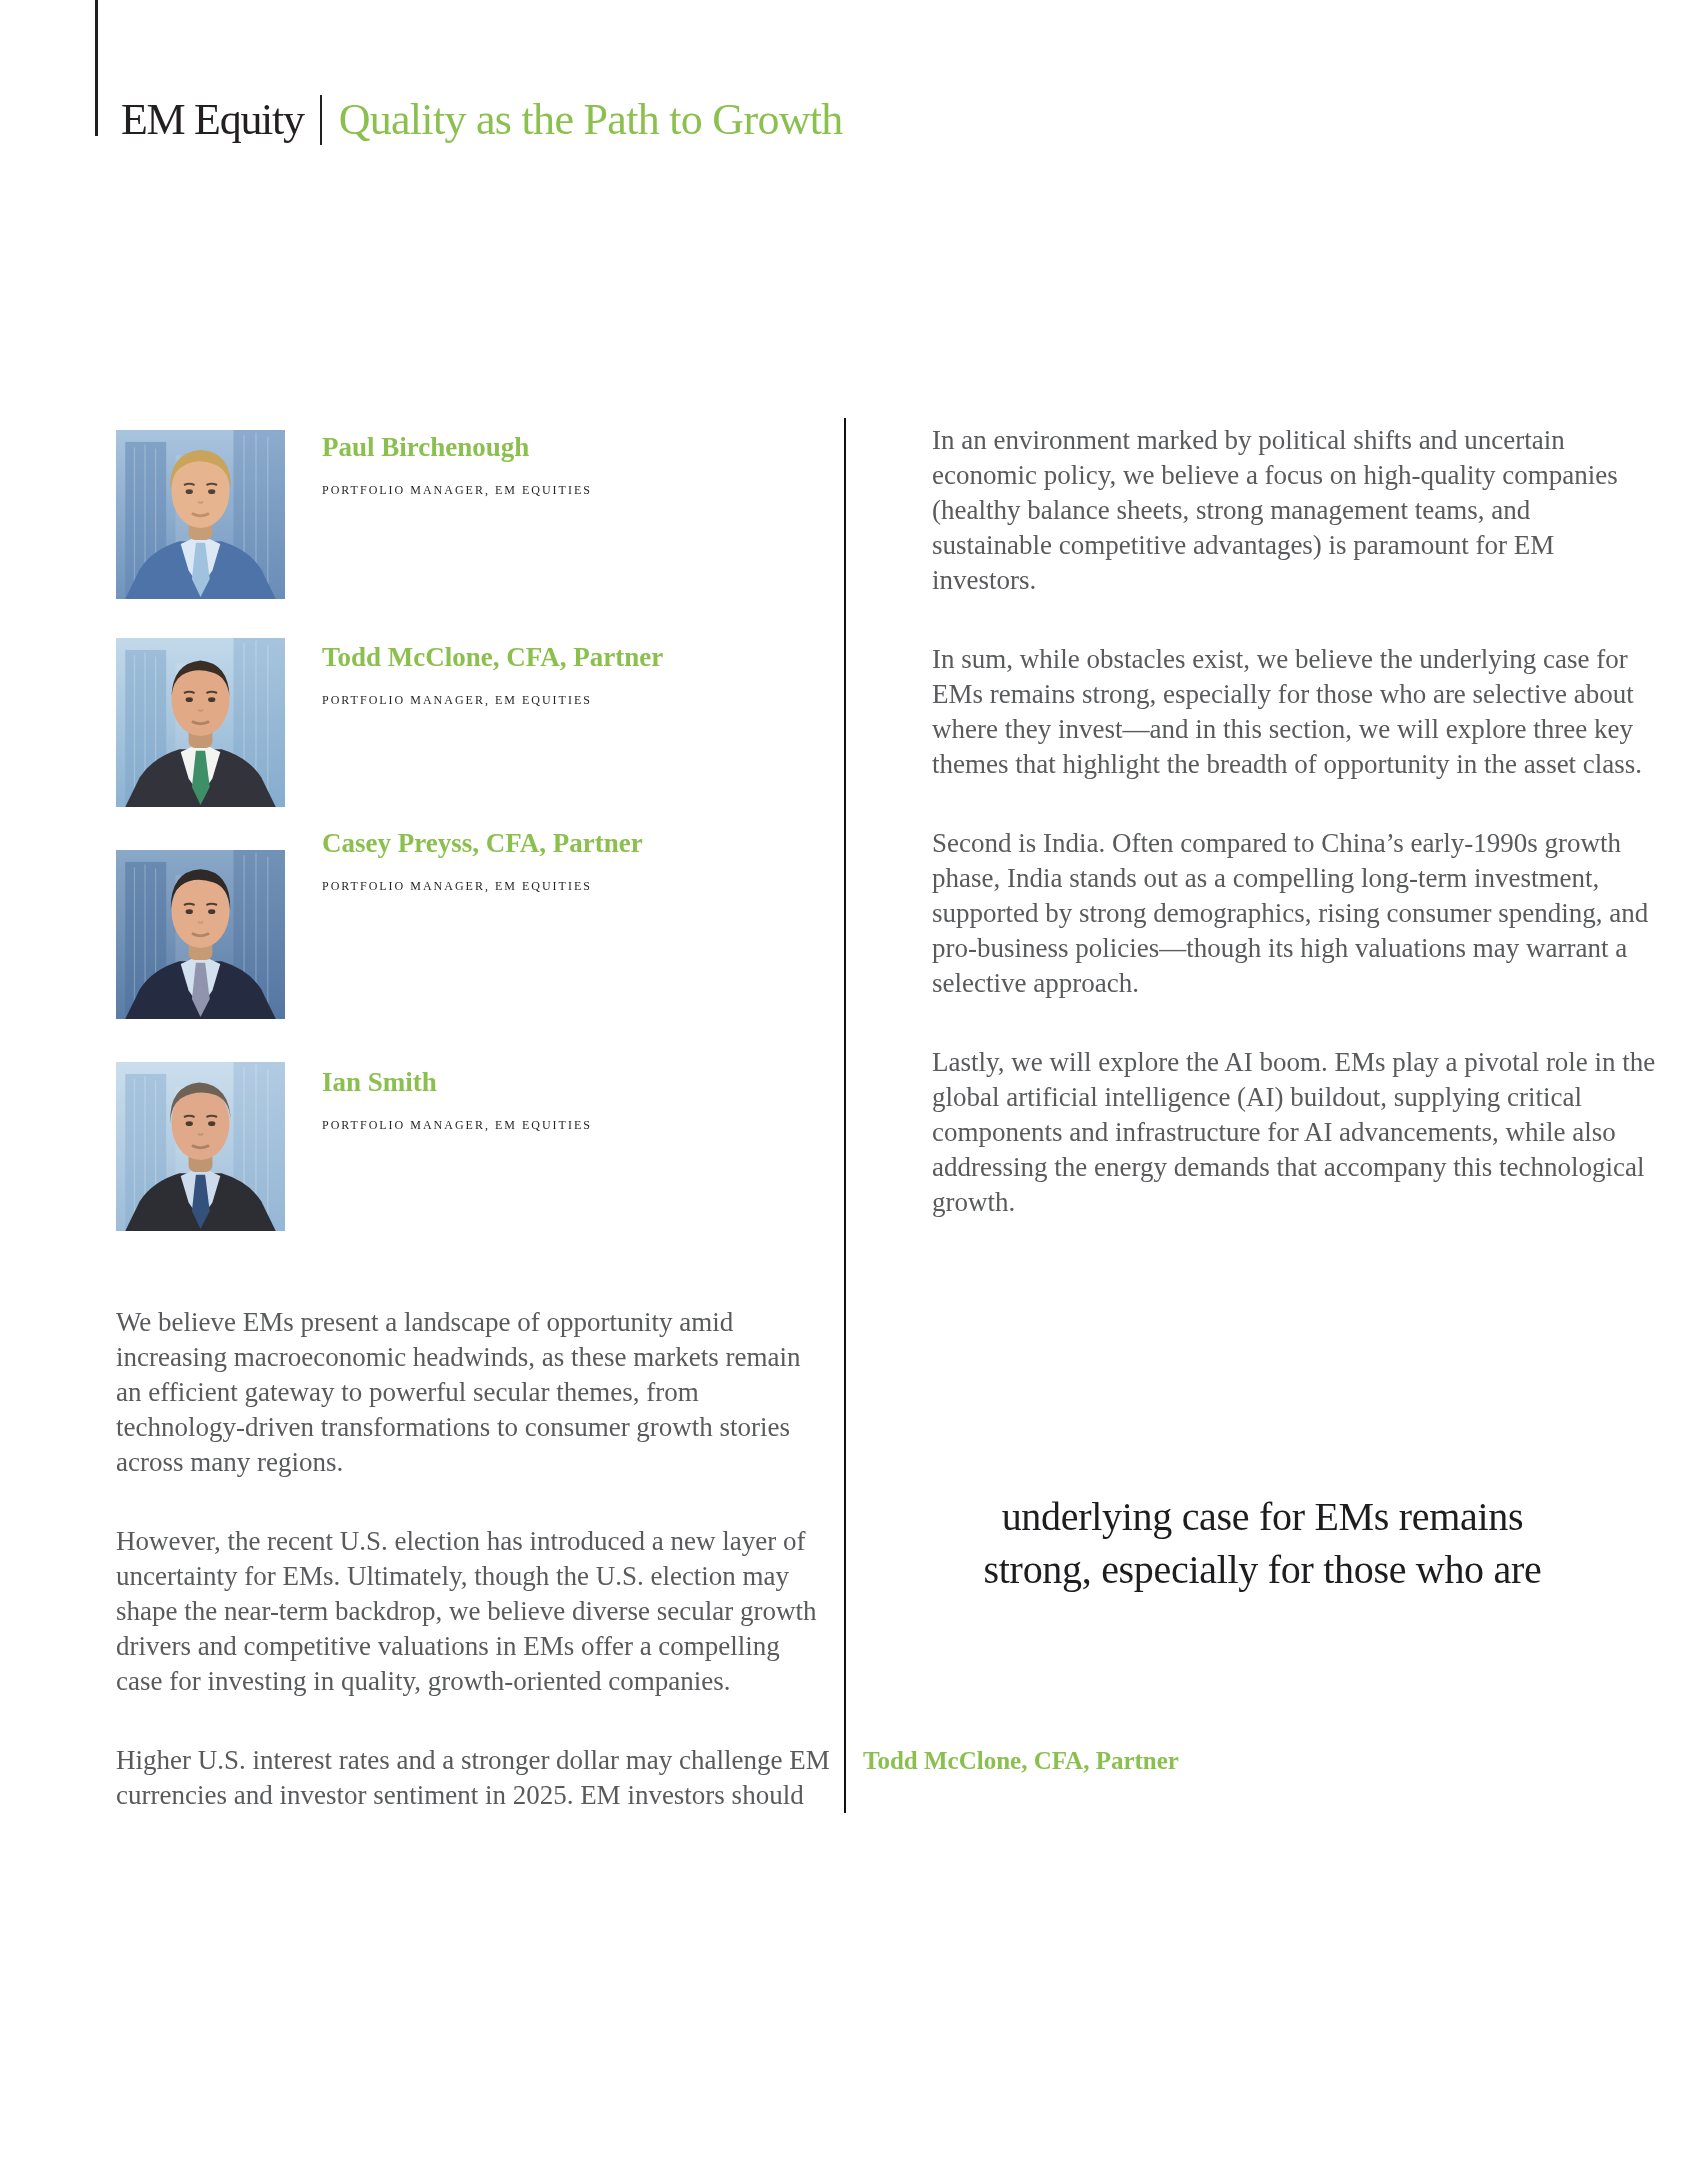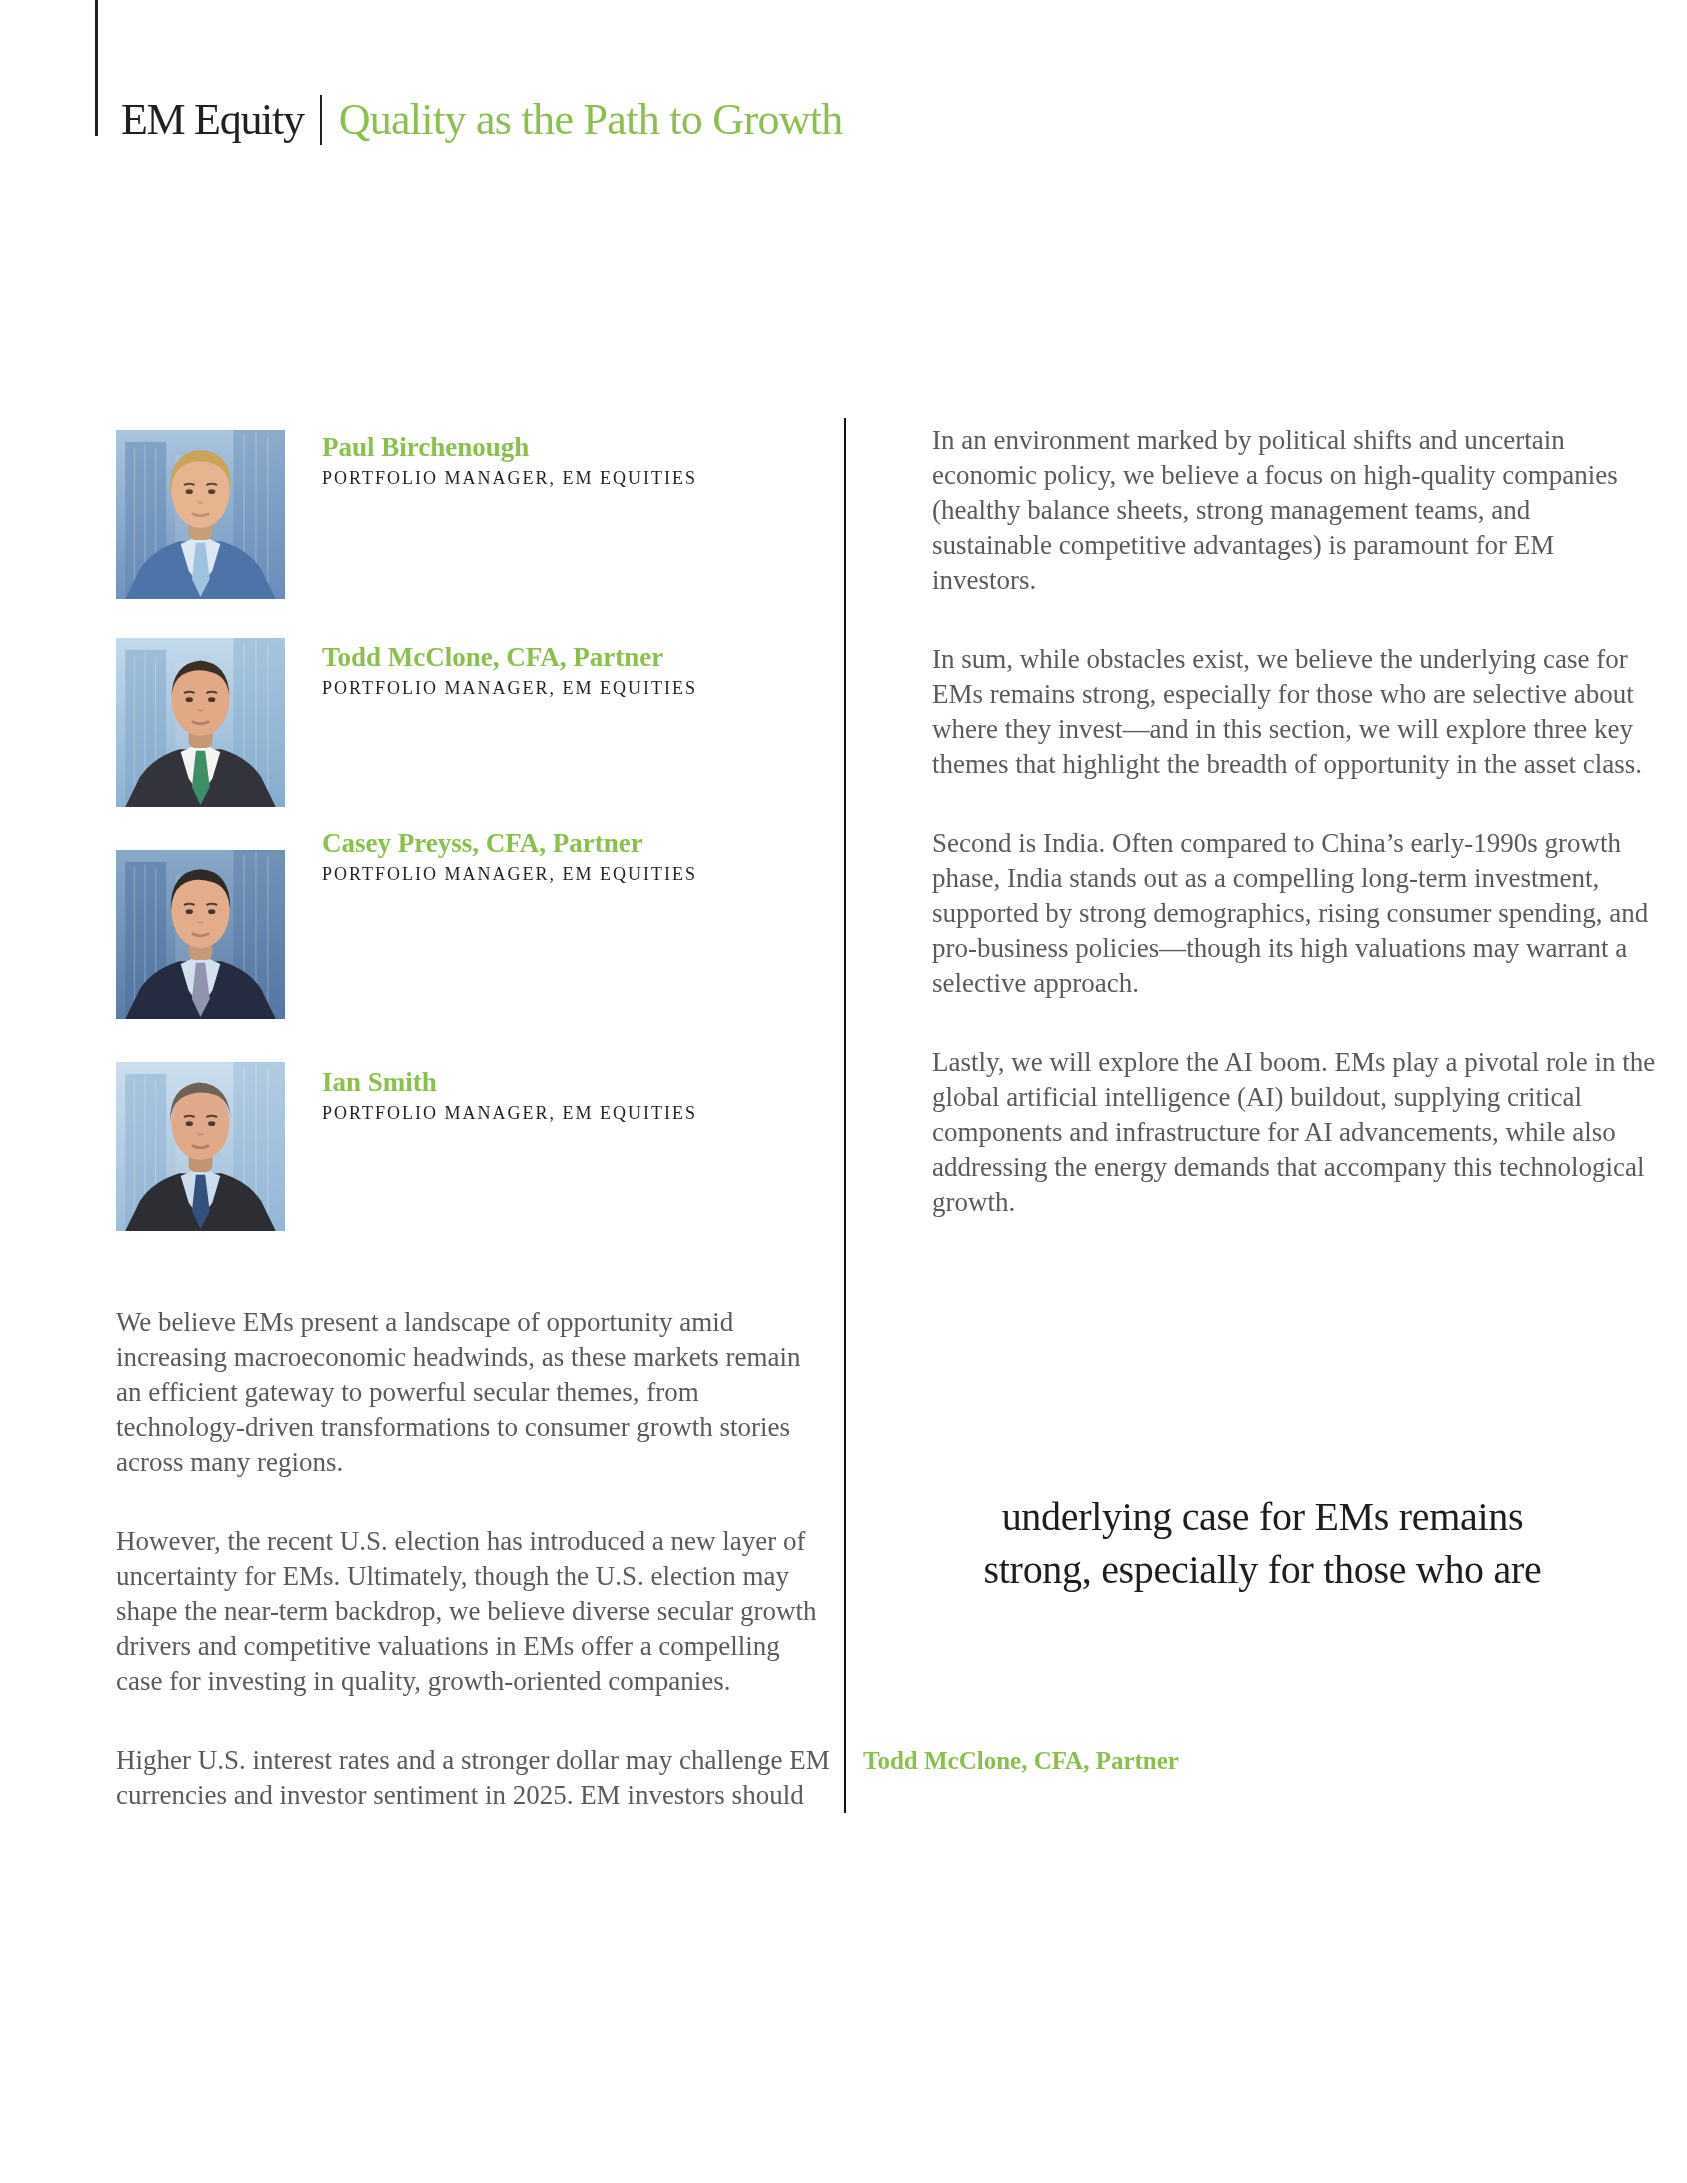--- a/index.html
+++ b/index.html
@@ -15,21 +15,21 @@
   .top-rule{position:absolute;left:95px;top:0;width:2.6px;height:136px;background:var(--ink);}
   .header{position:absolute;left:121px;top:94px;display:flex;align-items:center;}
   .header .section{font-size:44px;color:var(--ink);letter-spacing:-1.3px;white-space:nowrap;}
   .header .bar{width:2px;height:50px;background:var(--ink);margin:0 17px 0 16px;}
   .header .title{font-size:44px;color:var(--green);letter-spacing:-0.7px;white-space:nowrap;}
 
   .profile-photo{position:absolute;left:116px;width:169px;height:169px;}
   .profile-photo svg{width:100%;height:100%;display:block;}
   .profile-text{position:absolute;left:322px;width:595px;}
   .profile-name{font-size:27px;font-weight:bold;color:var(--green);line-height:32px;}
-  .profile-title{margin-top:5px;font-size:18px;letter-spacing:2px;color:var(--ink);line-height:21px;}
+  .profile-title{margin-top:17px;font-size:12px;letter-spacing:2px;color:var(--ink);line-height:21px;}
 
   .col p{margin:0 0 44px 0;font-size:27px;line-height:35px;color:var(--body-gray);}
   .left-col{position:absolute;left:116px;top:1305px;width:715px;}
   .right-col{position:absolute;left:884px;top:423px;width:724px;margin-left:48px;}
 
   .col-divider{position:absolute;left:844px;top:418px;width:2px;height:1628px;background:#111111;}
 
   .pull-quote{
     position:absolute;left:863px;top:1490px;width:781px;
     font-size:40px;line-height:53px;color:#1d1d1f;letter-spacing:-0.3px;

